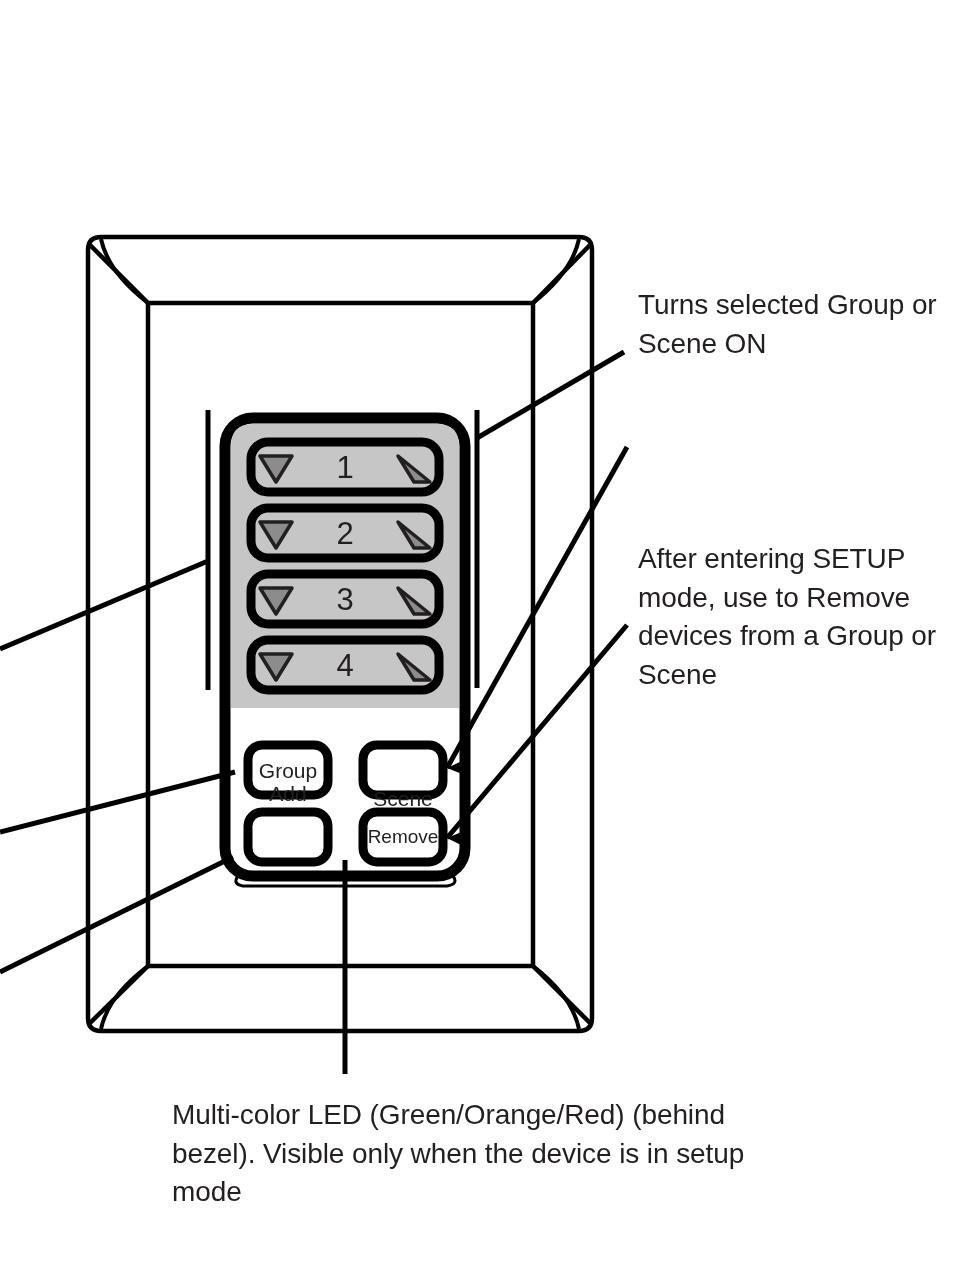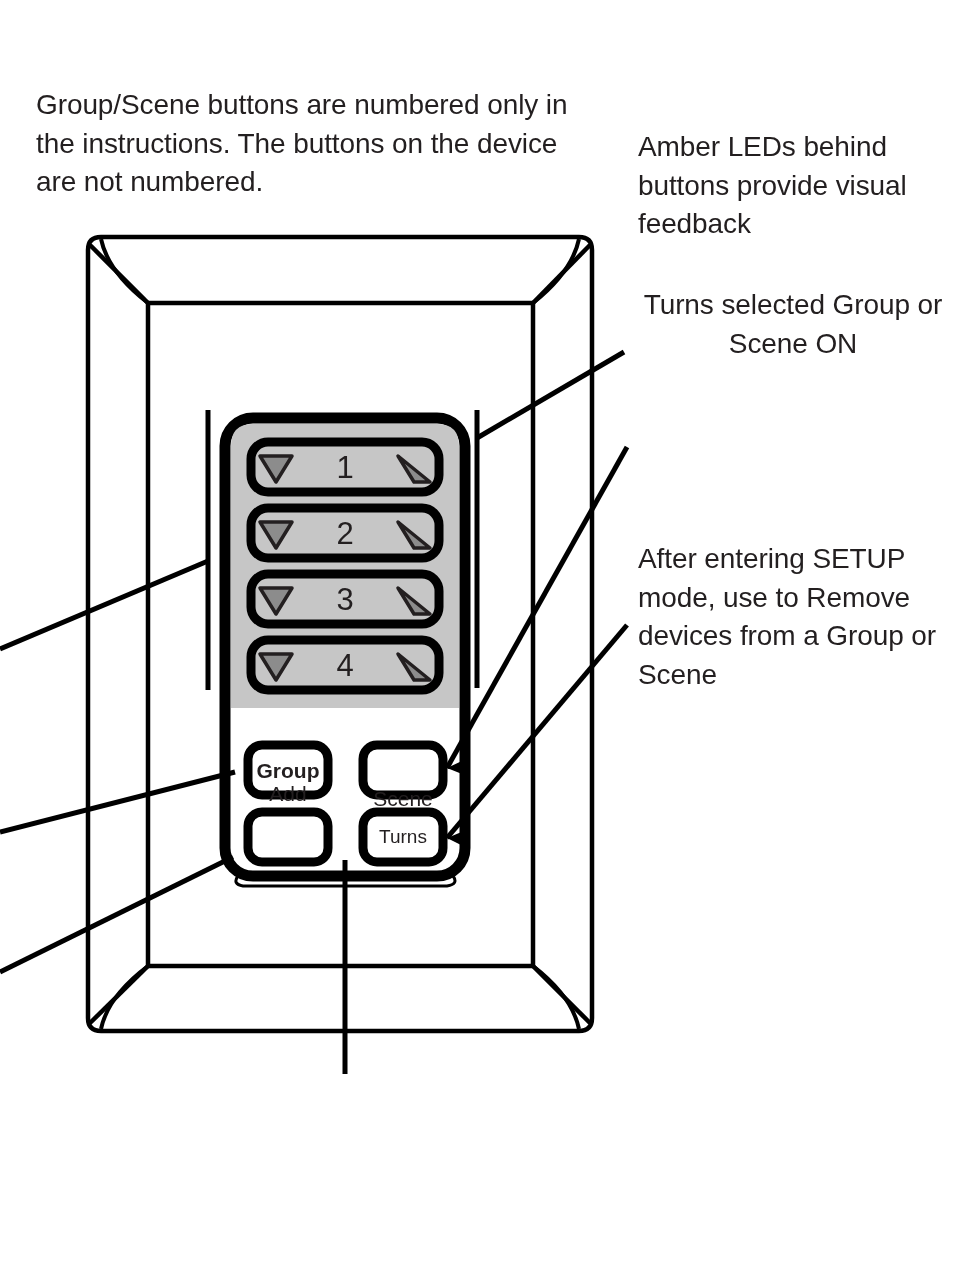--- a/index.html
+++ b/index.html
@@ -26,21 +26,21 @@
     position: absolute;
     font-size: 28px;
     line-height: 1.38;
     color: #231f20;
     font-weight: 400;
     letter-spacing: -0.1px;
     white-space: pre-line;
   }
   #annot-top-left   { left: 36px;  top: 86px;  width: 560px; }
   #annot-amber      { left: 638px; top: 128px; width: 310px; }
-  #annot-turns-on   { left: 638px; top: 286px; width: 310px; text-align: center; }
+  #annot-turns-on   { left: 638px; top: 286px; width: 310px; }
   #annot-press-rel  { left: 638px; top: 404px; width: 300px; }
   #annot-setup      { left: 638px; top: 540px; width: 300px; }
   #annot-led        { left: 172px; top: 1096px; width: 620px; }
 
   .btn-label {
     position: absolute;
     font-size: 21px;
     color: #231f20;
     text-align: center;
     pointer-events: none;
@@ -155,33 +155,32 @@
 
       <line x1="0" y1="832" x2="235" y2="772" stroke="#000000" stroke-width="5"></line>
 
       <line x1="0" y1="972" x2="233" y2="857" stroke="#000000" stroke-width="5"></line>
 
       <line x1="345" y1="860" x2="345" y2="1074" stroke="#000000" stroke-width="5"></line>
     </g>
 
   </svg>
 
-  <div class="annot" id="annot-top-left">Group/Scene buttons are numbered only in the instructions. The buttons on the device are not numbered.</div>
 
-  <div class="annot" id="annot-amber">Amber LEDs behind buttons provide visual feedback</div>
 
   <div class="annot" id="annot-turns-on">Turns selected Group or Scene ON</div>
 
 
   <div class="annot" id="annot-setup">After entering SETUP mode, use to Remove devices from a Group or Scene</div>
 
+  <div class="annot" id="annot-led">Multi-color LED (Green/Orange/Red) (behind bezel).  Visible only when the device is in setup mode</div>
 
   <div class="rocker-num" style="left:315px; top:450px;">1</div>
   <div class="rocker-num" style="left:315px; top:516px;">2</div>
   <div class="rocker-num" style="left:315px; top:582px;">3</div>
   <div class="rocker-num" style="left:315px; top:648px;">4</div>
 
-  <div class="btn-label" style="left:248px; top:759px; width:80px;font-weight:bold;">Group</div>
+  <div class="btn-label" style="left:248px; top:759px; width:80px;">Group</div>
   <div class="btn-label" style="left:363px; top:787px; width:80px;">Scene</div>
   <div class="btn-label" style="left:248px; top:782px; width:80px;">Add</div>
-  <div class="btn-label" style="left:360px; top:826px; width:86px; font-size:19px;">Turns</div>
+  <div class="btn-label" style="left:360px; top:826px; width:86px; font-size:19px;">Remove</div>
 
 </div>
 
 </body></html>

